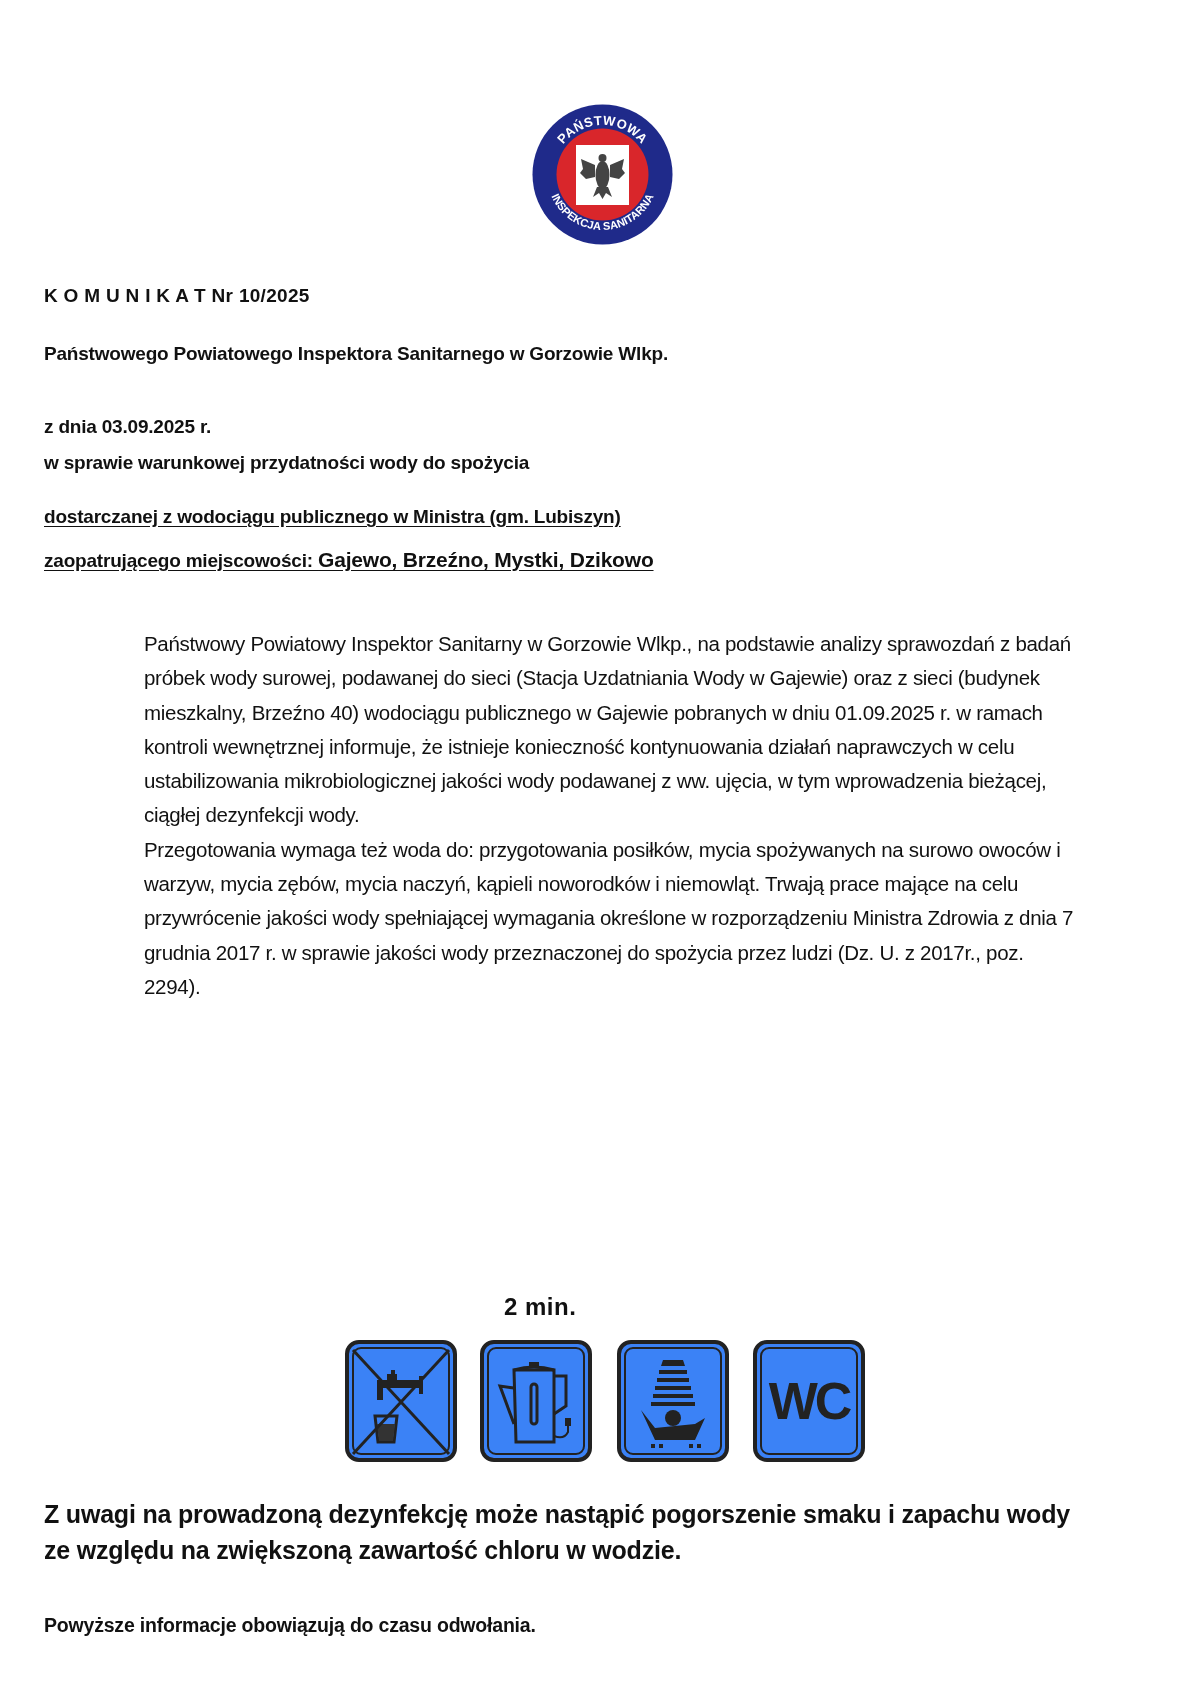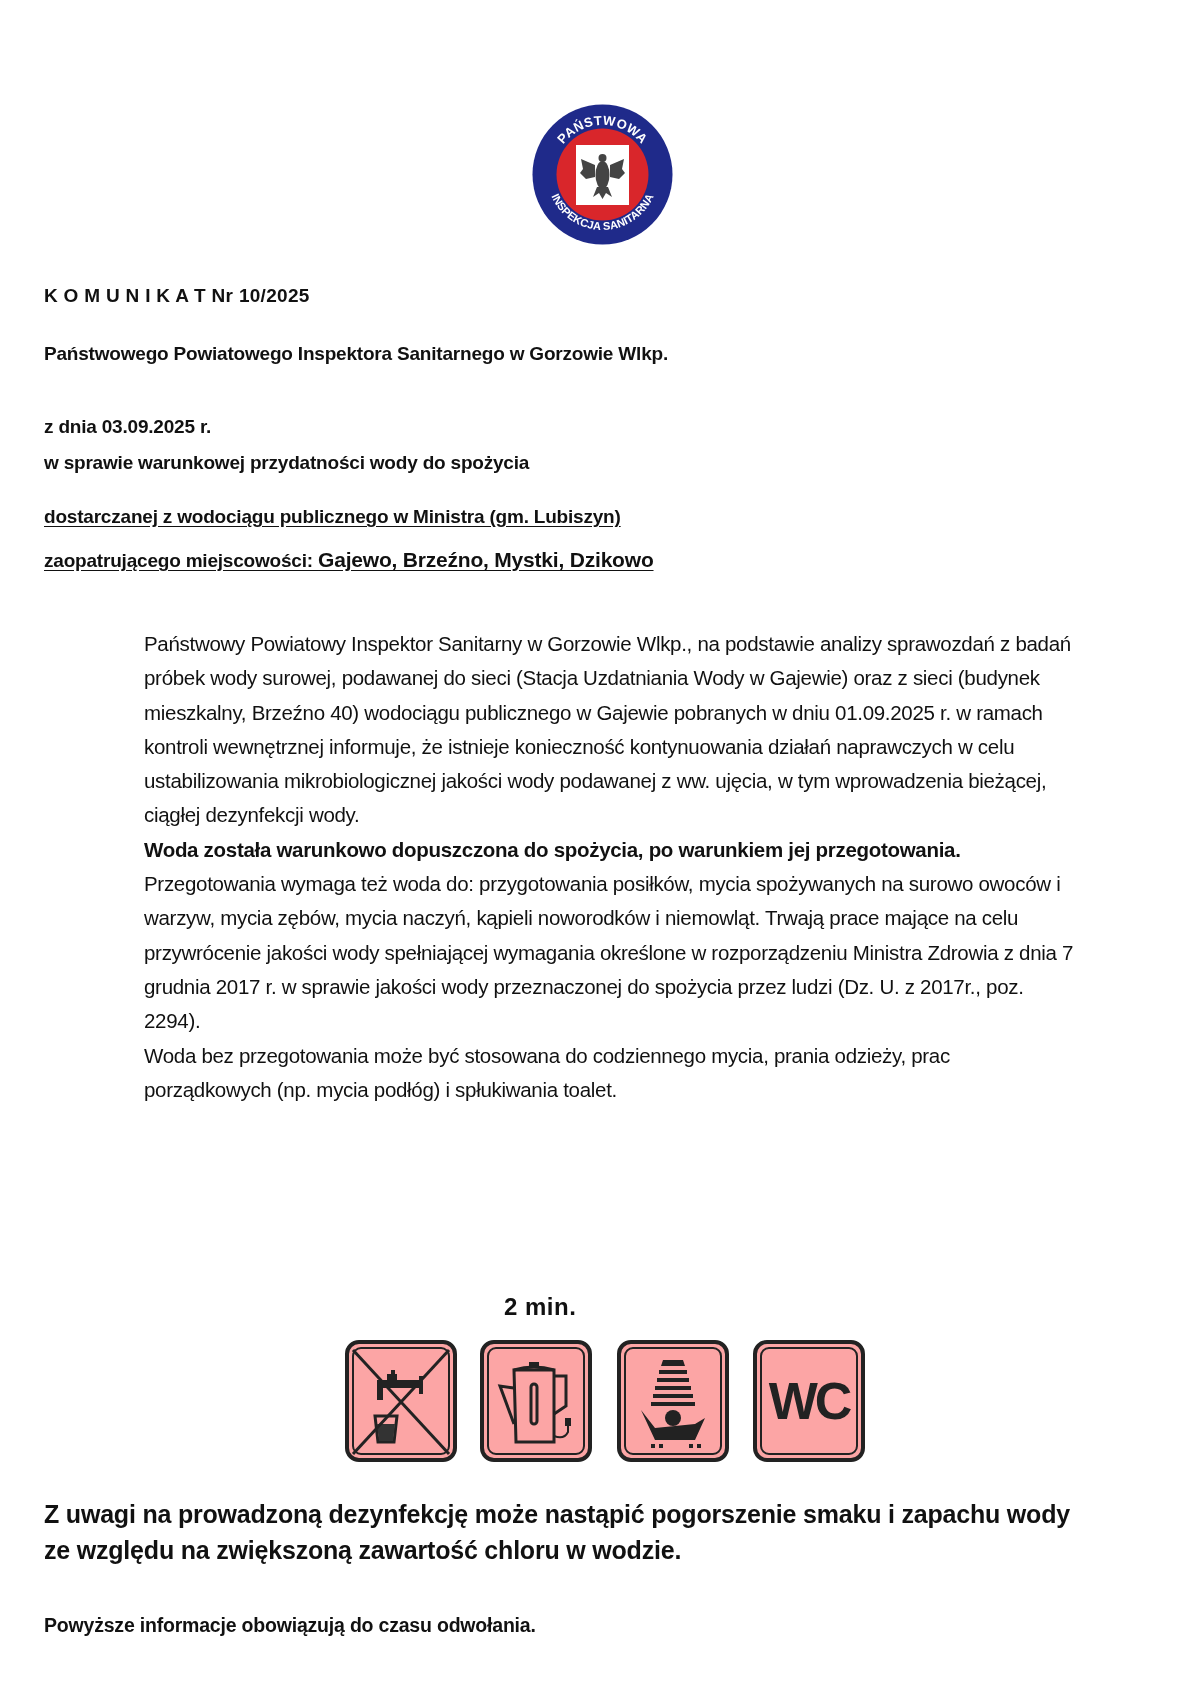--- a/index.html
+++ b/index.html
@@ -14,21 +14,21 @@
     .body {
       position: absolute; left: 144px; width: 930px;
       font-size: 20.5px; line-height: 34.3px; letter-spacing: -0.3px;
     }
     .body p { margin: 0; }
     .body b { font-weight: bold; }
     .two-min { position: absolute; left: 504px; top: 1293px; font-weight: bold; font-size: 24px; letter-spacing: 0.5px; }
     .pict {
       position: absolute; top: 1340px; width: 112px; height: 122px;
       border: 4px solid #222; border-radius: 14px; box-sizing: border-box;
-      background: #fca5a5;
+      background: #3b82f6;
     }
     .pict::before {
       content: ""; position: absolute; left: 3px; top: 3px; right: 3px; bottom: 3px;
       border: 2px solid #222; border-radius: 9px;
     }
     .pict svg { position: absolute; left: 0; top: 0; width: 104px; height: 114px; }
     .wc { position: absolute; left: 0; top: 0; width: 104px; height: 114px; display: flex; align-items: center; justify-content: center; font-weight: bold; font-size: 52px; font-family: "Liberation Sans", sans-serif; letter-spacing: -3px; color: #222; }
   </style>
 </head>
 <body>
@@ -62,23 +62,21 @@
 <div class="center" style="top:343px;">Państwowego Powiatowego Inspektora Sanitarnego w Gorzowie Wlkp.</div>
 <div class="center" style="top:416px;">z dnia 03.09.2025 r.</div>
 <div class="center" style="top:452px;">w sprawie warunkowej przydatności wody do spożycia</div>
 <div class="center u" style="top:506px;">dostarczanej z wodociągu publicznego w Ministra (gm. Lubiszyn)</div>
 <div class="center u" style="top:548px;">
   <span>zaopatrującego miejscowości: </span><span style="font-size:21px;">Gajewo, Brzeźno, Mystki, Dzikowo</span>
 </div>
 
 <div class="body" style="top:627px;">
   <p>Państwowy Powiatowy Inspektor Sanitarny w Gorzowie Wlkp., na podstawie analizy sprawozdań z badań próbek wody surowej, podawanej do sieci (Stacja Uzdatniania Wody w Gajewie) oraz z sieci (budynek mieszkalny, Brzeźno 40) wodociągu publicznego w Gajewie pobranych w dniu 01.09.2025 r. w ramach kontroli wewnętrznej informuje, że istnieje konieczność kontynuowania działań naprawczych w celu ustabilizowania mikrobiologicznej jakości wody podawanej z ww. ujęcia, w tym wprowadzenia bieżącej, ciągłej dezynfekcji wody.</p>
-  <p><b>Woda została warunkowo dopuszczona do spożycia, po warunkiem jej przegotowania.</b></p>
   <p>Przegotowania wymaga też woda do: przygotowania posiłków, mycia spożywanych na surowo owoców i warzyw, mycia zębów, mycia naczyń, kąpieli noworodków i niemowląt. Trwają prace mające na celu przywrócenie jakości wody spełniającej wymagania określone w rozporządzeniu Ministra Zdrowia z dnia 7 grudnia 2017 r. w sprawie jakości wody przeznaczonej do spożycia przez ludzi (Dz. U. z 2017r., poz. 2294).</p>
-  <p>Woda bez przegotowania może być stosowana do codziennego mycia, prania odzieży, prac porządkowych (np. mycia podłóg) i spłukiwania toalet.</p>
 </div>
 
 <div class="two-min">2 min.</div>
 
 <div class="pict" style="left:345px;">
   <svg viewBox="0 0 104 114">
     <rect x="38" y="30" width="10" height="6" fill="#222"></rect>
     <rect x="42" y="26" width="4" height="10" fill="#222"></rect>
     <rect x="28" y="36" width="46" height="8" fill="#222"></rect>
     <rect x="70" y="32" width="4" height="18" fill="#222"></rect>

